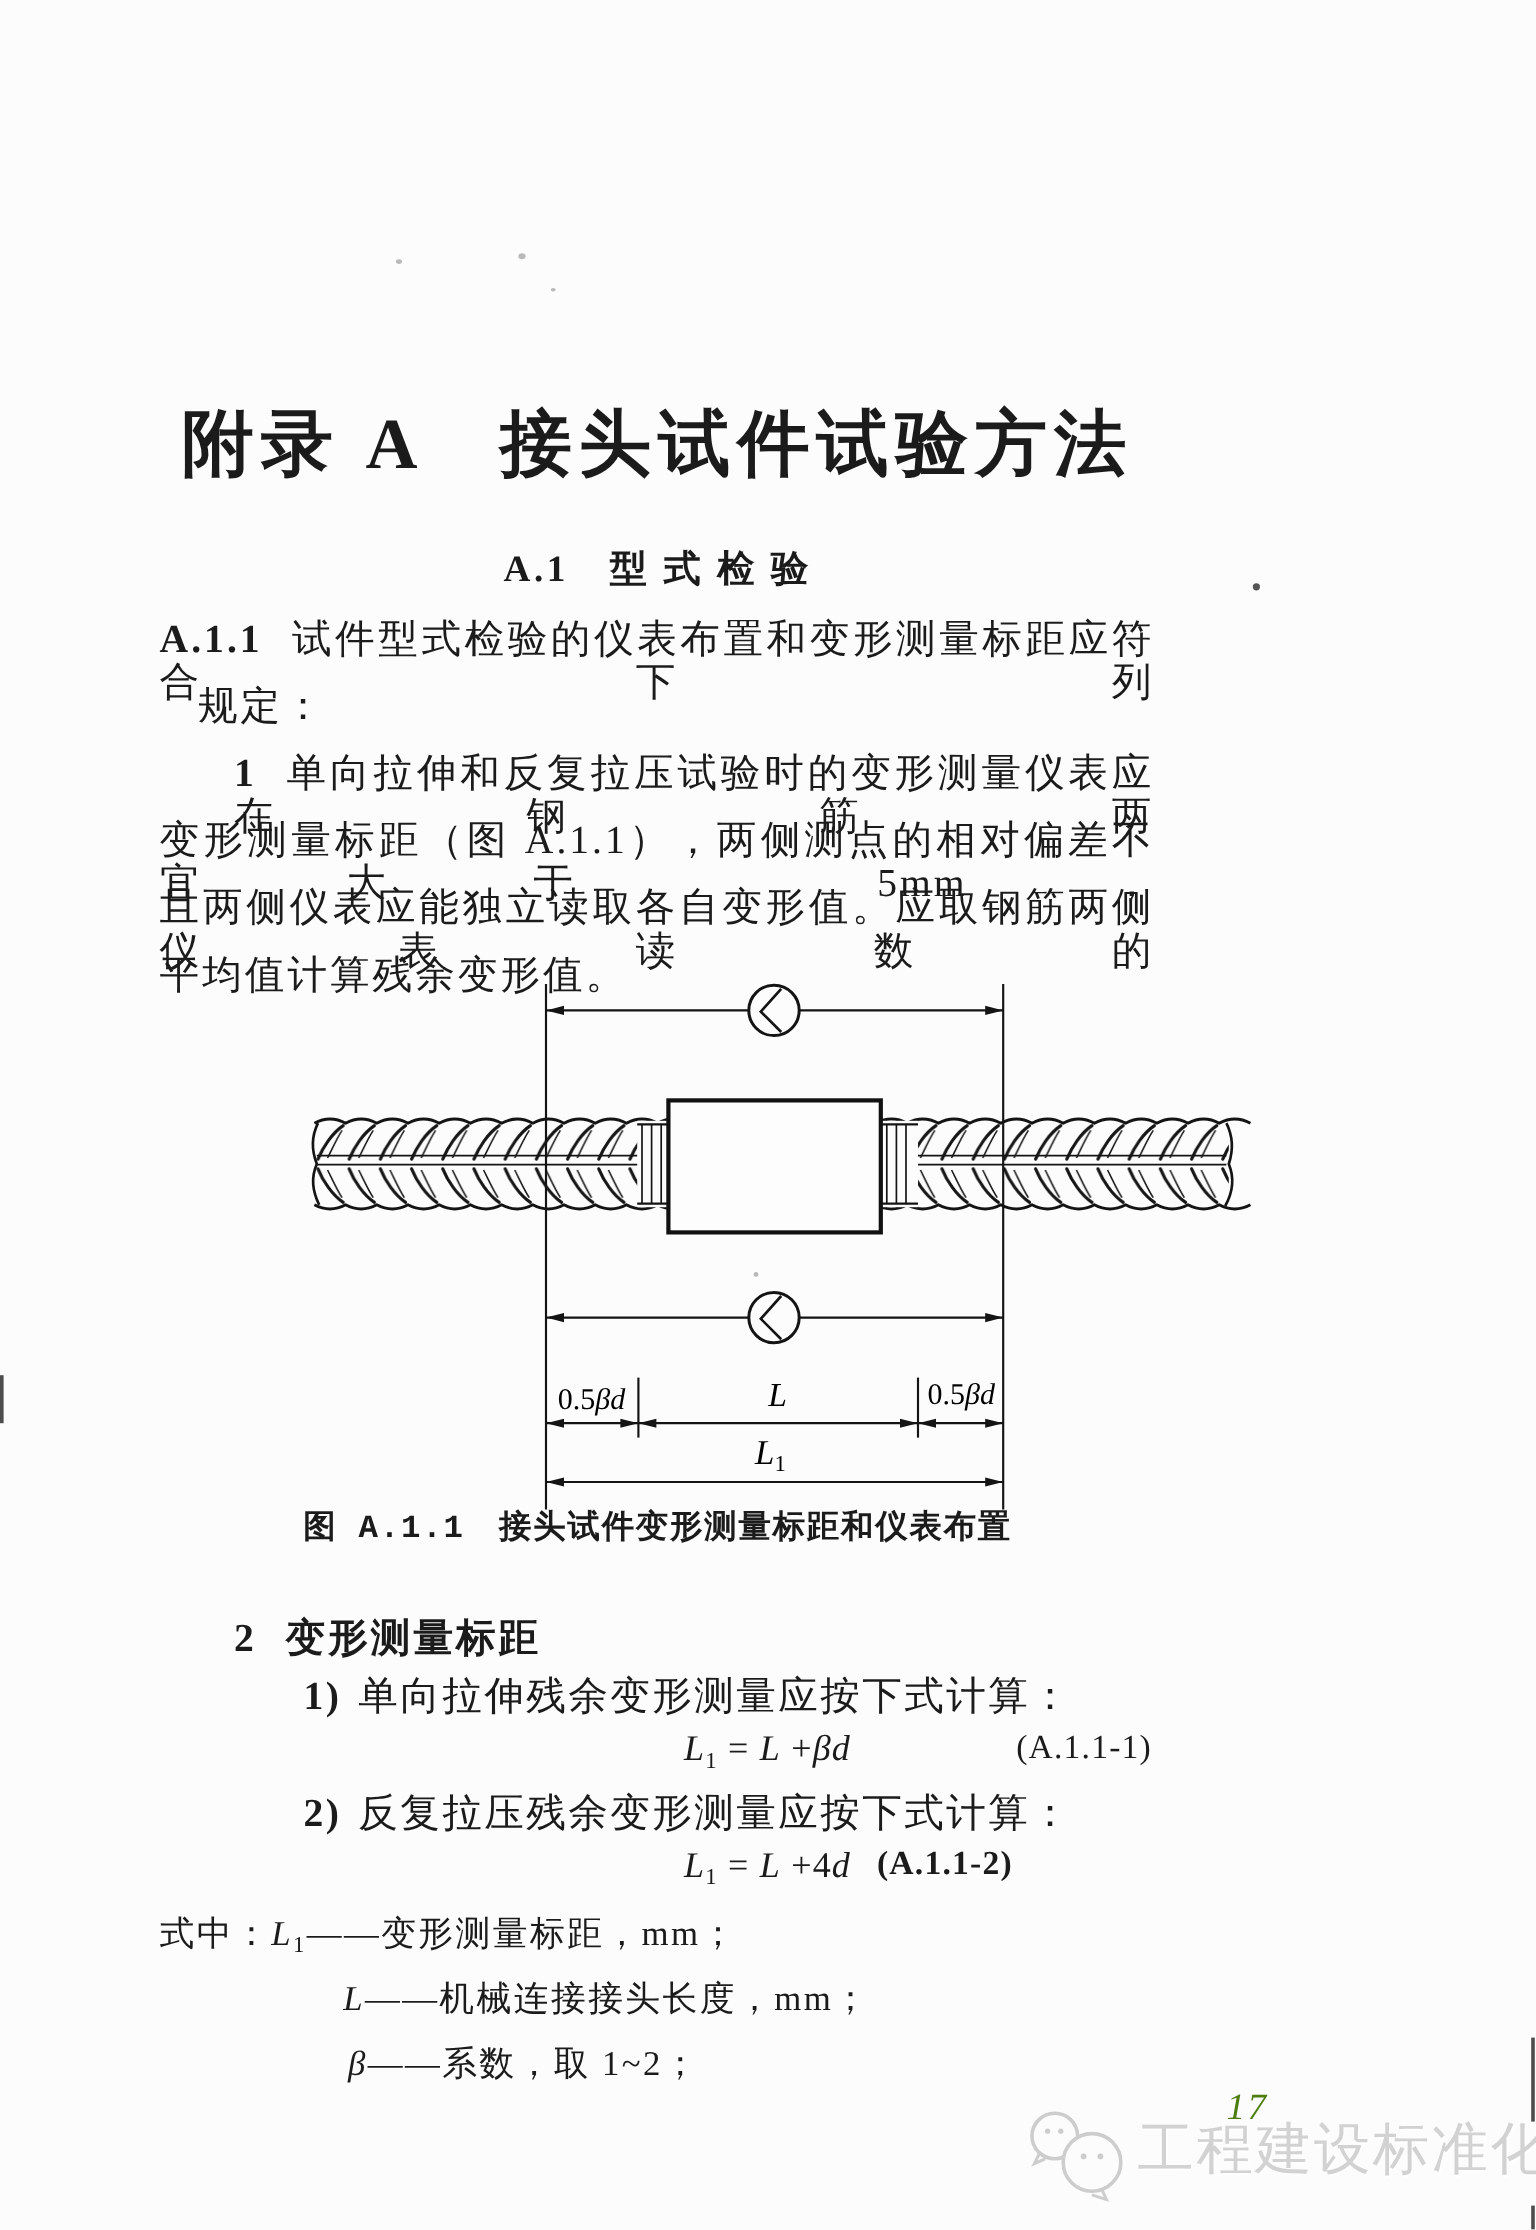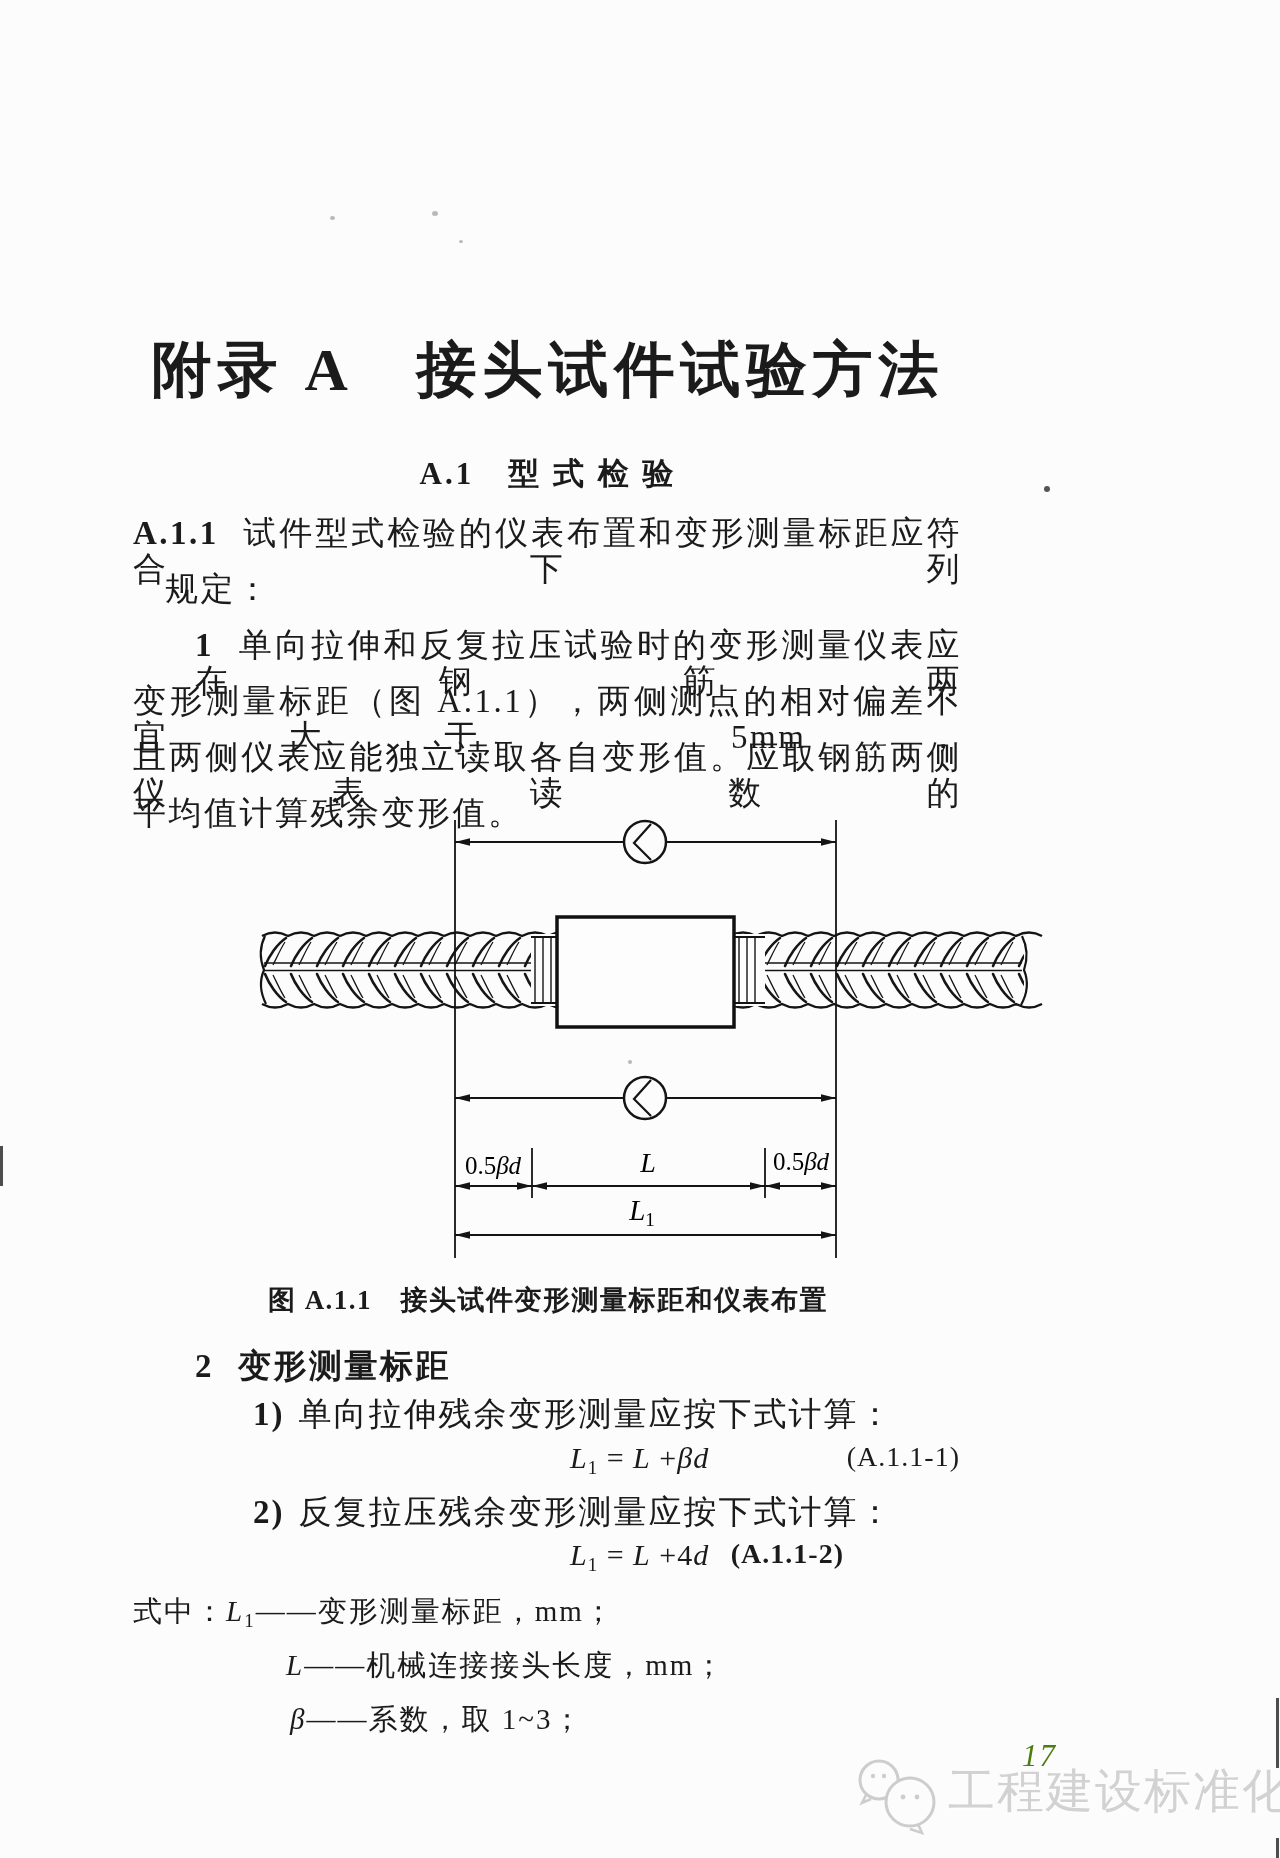--- a/index.html
+++ b/index.html
@@ -16,22 +16,22 @@
   .sec-head{
     left:0;top:453px;width:1096px;text-align:center;
     font-size:31px;font-weight:bold;letter-spacing:3px;
   }
   .bodyline{left:133px;width:829px;font-size:33px;line-height:36px;letter-spacing:2.5px;}
   .just{text-align:justify;text-align-last:justify;}
   .gap{display:inline-block;width:24px;}
   .gap-sm{display:inline-block;width:14px;}
   b{font-weight:bold;}
   .caption{
-    left:0;top:1282px;width:1096px;text-align:center;
-    font-family:Liberation Serif, serif;
+    left:0;top:1254px;width:1096px;text-align:center;
+    font-family:Liberation Mono, monospace;
     font-weight:600;font-size:27px;letter-spacing:1.5px;
   }
   .formula{font-size:30px;letter-spacing:1px;}
   .formula i{font-style:italic;font-family:"Liberation Serif",serif;}
   .formula sub{font-size:19px;vertical-align:-6px;}
   .eqnum{font-size:28px;letter-spacing:1px;}
   .whereline{font-size:29px;letter-spacing:2px;}
   .whereline i{font-style:italic;}
   .whereline sub{font-size:19px;vertical-align:-6px;}
   .pagenum{
@@ -186,21 +186,21 @@
   <span class="abs eqnum" style="right:320px;font-weight:bold;">(A.1.1-2)</span>
 </div>
 
 <div class="abs whereline" style="top:1592px;left:133px;">
   <span>式中：</span><i>L</i><sub>1</sub><span>——</span><span>变形测量标距，mm；</span>
 </div>
 <div class="abs whereline" style="top:1646px;left:286px;">
   <i>L</i><span>——</span><span>机械连接接头长度，mm；</span>
 </div>
 <div class="abs whereline" style="top:1700px;left:290px;">
-  <i>β</i><span>——</span><span>系数，取 1~3；</span>
+  <i>β</i><span>——</span><span>系数，取 1~2；</span>
 </div>
 
 <svg class="abs" style="left:852px;top:1752px;" width="92" height="86" viewBox="0 0 92 86">
   <circle cx="27" cy="28" r="19" fill="none" stroke="#cdcdcd" stroke-width="3"></circle>
   <circle cx="21" cy="24" r="2.2" fill="#cdcdcd"></circle>
   <circle cx="32" cy="24" r="2.2" fill="#cdcdcd"></circle>
   <path d="M14,43 l-4,8 l9,-4" fill="none" stroke="#cdcdcd" stroke-width="2.5"></path>
   <circle cx="58" cy="50" r="24" fill="#fcfcfc" stroke="#cdcdcd" stroke-width="3"></circle>
   <circle cx="51" cy="45" r="2.4" fill="#cdcdcd"></circle>
   <circle cx="65" cy="45" r="2.4" fill="#cdcdcd"></circle>

